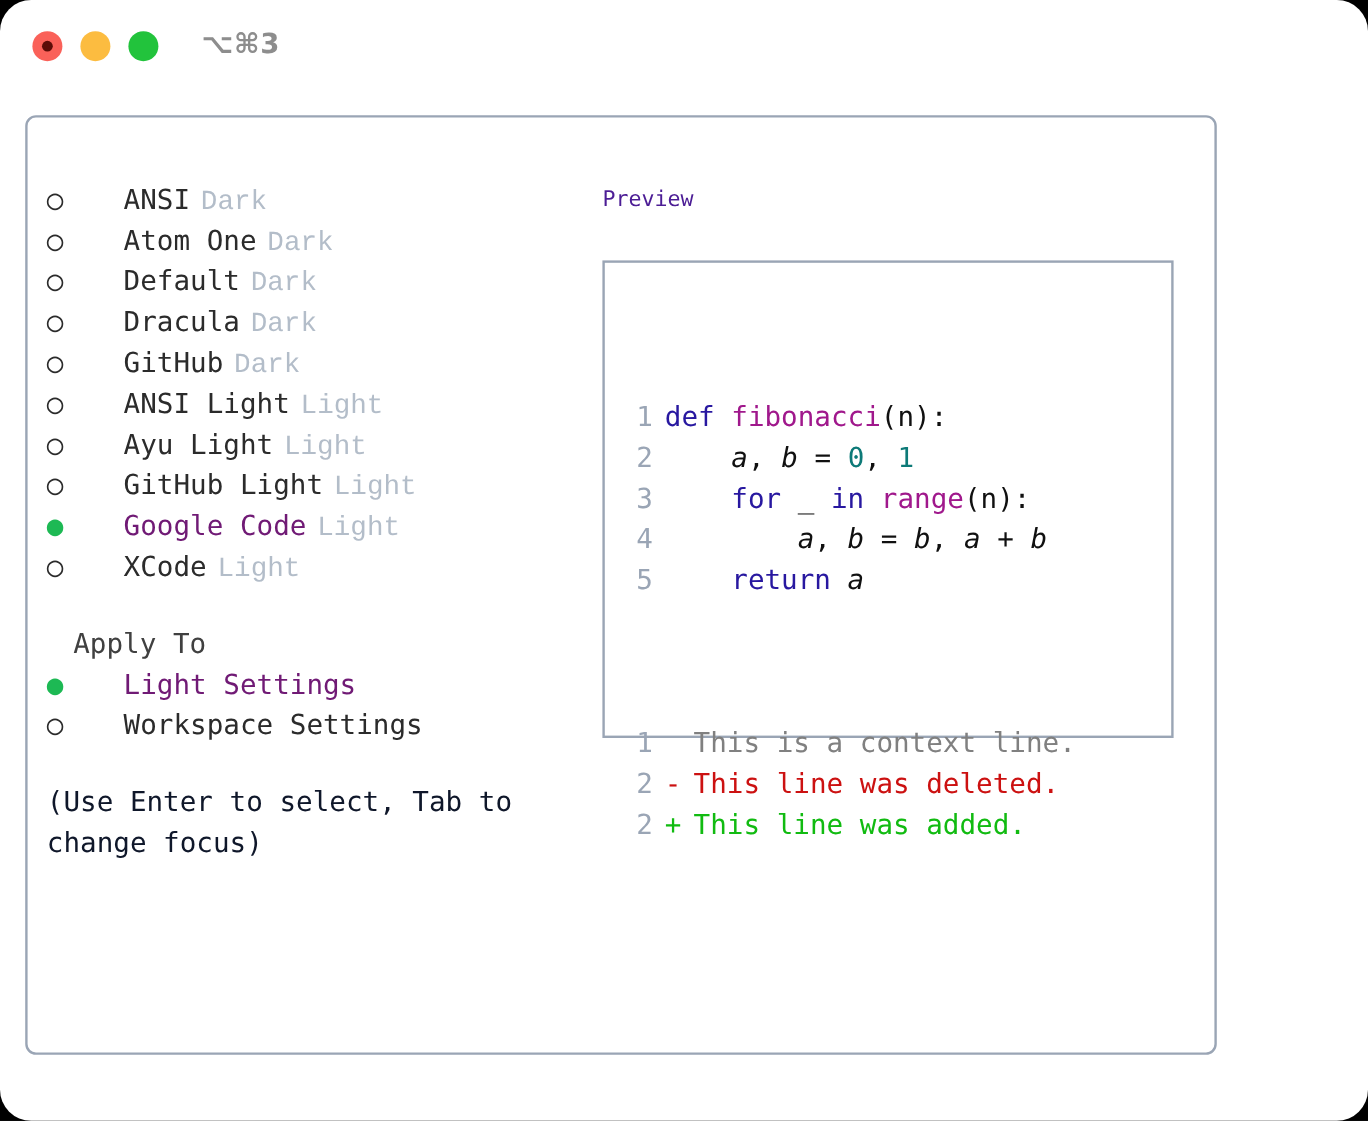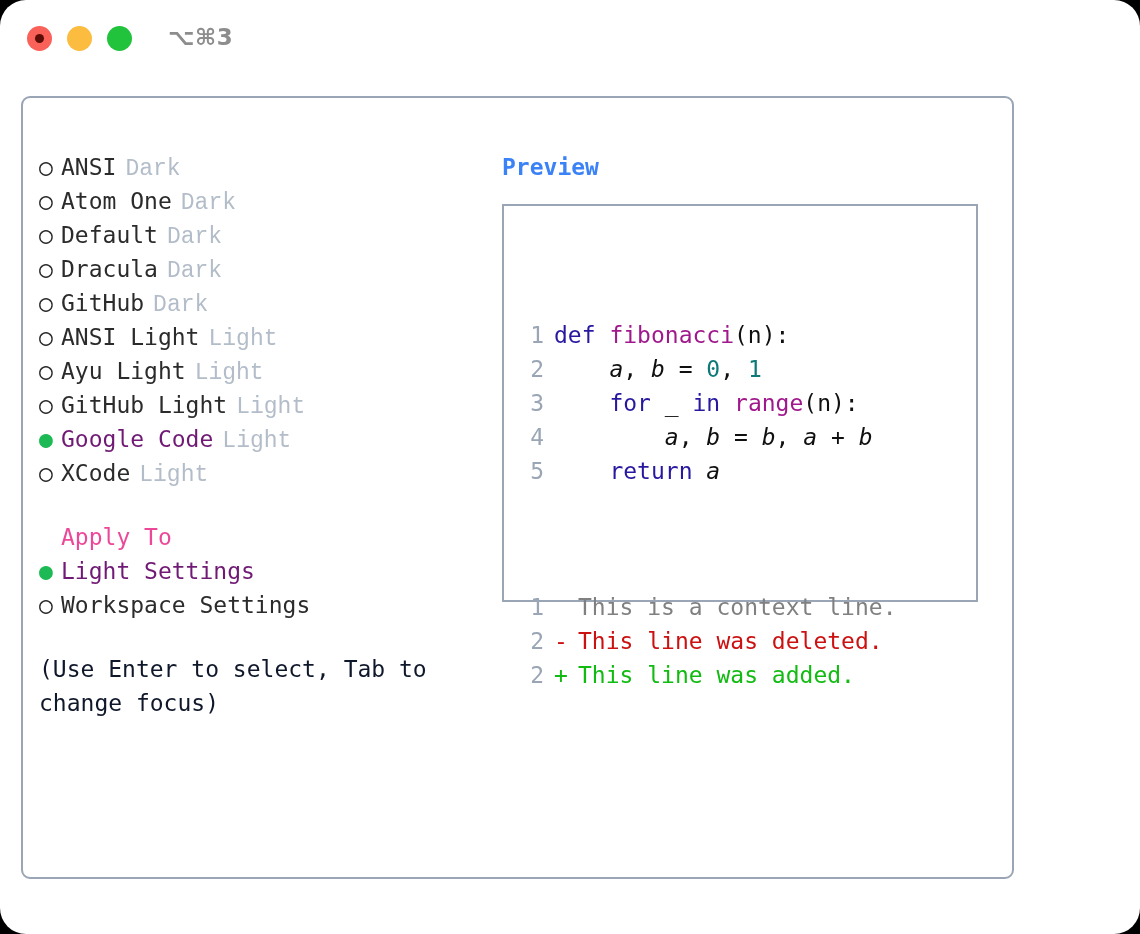--- a/index.html
+++ b/index.html
@@ -124,57 +124,57 @@
     white-space: pre;
     display: block;
   }
   .bullet {
     display: inline-block;
     width: 22px;
     color: #2b2b2b;
   }
   .option-row.selected .bullet { color: #1db954; }
   .option-row.selected .opt-label { color: #701a75; }
-  .opt-label { color: #2b2b2b; }
+  .opt-label { color: #2b2b2b; margin-left: 42px; }
   .opt-tag {
     color: #b3bdc9;
     margin-left: 9px;
     font-family: Liberation Mono, monospace;
   }
 
   .subheader {
     height: 34px;
     line-height: 34px;
     font-size: 23px;
-    color: #ec4899;
+    color: #404040;
     white-space: pre;
     padding-left: 22px;
   }
 
   .spacer-sm { height: 30px; }
 
   .hint {
     margin-top: 30px;
     font-size: 23px;
     line-height: 34px;
     color: #0f172a;
     width: 420px;
   }
 
   
   .preview-title {
-    font-size: 23px;
-    font-weight: bold;
-    color: #3b82f6;
+    font-size: 18px;
+    font-weight: normal;
+    color: #4c1d95;
     line-height: 34px;
     height: 34px;
     white-space: pre;
   }
   .preview-box {
-    margin-top: 20px;
+    margin-top: 33px;
     width: 476px;
     height: 398px;
     box-sizing: border-box;
     border: 2px solid #9aa5b5;
     background: #ffffff;
     position: relative;
   }
   .code {
     position: absolute;
     left: 14px;

